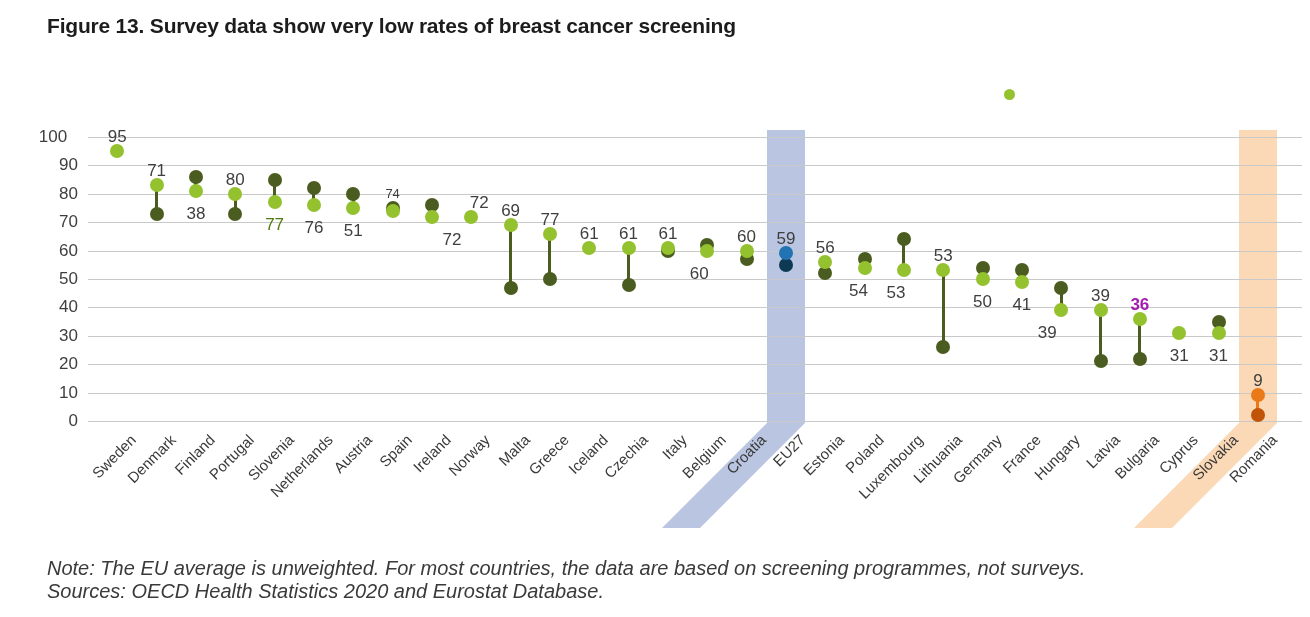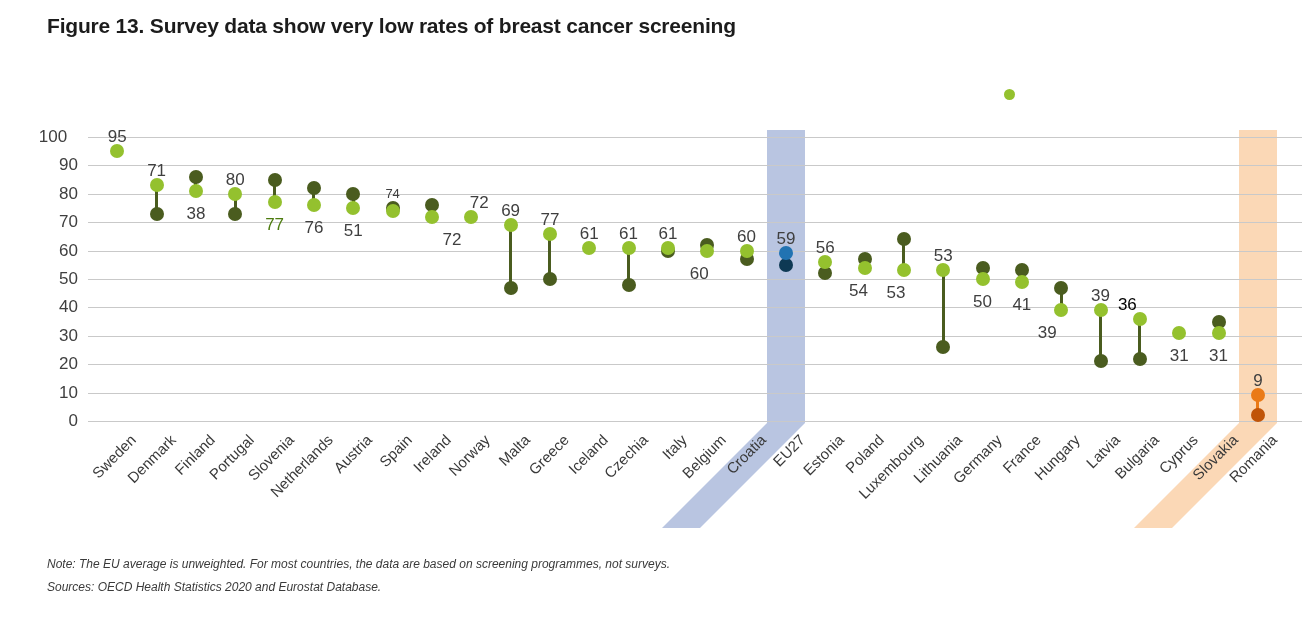--- a/index.html
+++ b/index.html
@@ -5,21 +5,21 @@
   html,body{margin:0;padding:0;background:#fff;}
   .page{position:relative;width:1310px;height:617px;background:#fff;overflow:hidden;
         font-family:"Liberation Sans",sans-serif;}
   .title{position:absolute;left:47px;top:14px;font-size:21px;font-weight:bold;
          color:#1c1c1c;letter-spacing:-0.2px;}
   .subtitle{position:absolute;left:47px;top:89px;font-size:17px;color:#3f3f3f;}
   .legend-item{position:absolute;top:89px;display:flex;align-items:center;gap:9px;
          font-size:17px;color:#3f3f3f;}
   .legend-dot{width:11px;height:11px;border-radius:50%;display:inline-block;}
   .chart{position:absolute;left:0;top:0;width:1310px;height:617px;}
-  .note{position:absolute;left:47px;font-style:italic;font-size:12px;color:#3a3a3a;}
+  .note{position:absolute;left:47px;font-style:italic;font-size:20px;color:#3a3a3a;}
 </style>
 </head>
 <body>
 
 <div class="page">
   <div class="title">Figure 13. Survey data show very low rates of breast cancer screening</div>
 
   <div class="legend-item" style="left:1004px;">
     <span class="legend-dot" style="background: rgb(148, 193, 46);"></span>
   </div>
@@ -152,21 +152,21 @@
       <div style="position: absolute; left: 724.58px; top: 226.6px; width: 44px; text-align: center; font-size: 17px; line-height: 19px; color: rgb(63, 63, 63);">60</div>
       <div style="position: absolute; left: 763.91px; top: 229.44px; width: 44px; text-align: center; font-size: 17px; line-height: 19px; color: rgb(63, 63, 63);">59</div>
       <div style="position: absolute; left: 803.24px; top: 237.96px; width: 44px; text-align: center; font-size: 17px; line-height: 19px; color: rgb(63, 63, 63);">56</div>
       <div style="position: absolute; left: 836.57px; top: 280.64px; width: 44px; text-align: center; font-size: 17px; line-height: 19px; color: rgb(63, 63, 63);">54</div>
       <div style="position: absolute; left: 873.9px; top: 283.48px; width: 44px; text-align: center; font-size: 17px; line-height: 19px; color: rgb(63, 63, 63);">53</div>
       <div style="position: absolute; left: 921.23px; top: 246.48px; width: 44px; text-align: center; font-size: 17px; line-height: 19px; color: rgb(63, 63, 63);">53</div>
       <div style="position: absolute; left: 960.56px; top: 292px; width: 44px; text-align: center; font-size: 17px; line-height: 19px; color: rgb(63, 63, 63);">50</div>
       <div style="position: absolute; left: 999.89px; top: 294.84px; width: 44px; text-align: center; font-size: 17px; line-height: 19px; color: rgb(63, 63, 63);">41</div>
       <div style="position: absolute; left: 1025.22px; top: 323.24px; width: 44px; text-align: center; font-size: 17px; line-height: 19px; color: rgb(63, 63, 63);">39</div>
       <div style="position: absolute; left: 1078.55px; top: 286.24px; width: 44px; text-align: center; font-size: 17px; line-height: 19px; color: rgb(63, 63, 63);">39</div>
-      <div style="position: absolute; left: 1117.88px; top: 294.76px; width: 44px; font-size: 17px; line-height: 19px; color: #000000;">36</div>
+      <div style="position: absolute; left: 1117.88px; top: 294.76px; width: 44px; text-align: center; font-size: 17px; line-height: 19px; color: #a21caf; font-weight: bold;">36</div>
       <div style="position: absolute; left: 1157.21px; top: 345.96px; width: 44px; text-align: center; font-size: 17px; line-height: 19px; color: rgb(63, 63, 63);">31</div>
       <div style="position: absolute; left: 1196.54px; top: 345.96px; width: 44px; text-align: center; font-size: 17px; line-height: 19px; color: rgb(63, 63, 63);">31</div>
       <div style="position: absolute; left: 1235.87px; top: 371.44px; width: 44px; text-align: center; font-size: 17px; line-height: 19px; color: rgb(63, 63, 63);">9</div>
       <div style="position: absolute; left: -42.7px; top: 431px; width: 170px; text-align: right; font-size: 15px; line-height: 17px; color: rgb(58, 58, 58); white-space: nowrap; transform: rotate(-45deg); transform-origin: 100% 0px;">Sweden</div>
       <div style="position: absolute; left: -3.37px; top: 431px; width: 170px; text-align: right; font-size: 15px; line-height: 17px; color: rgb(58, 58, 58); white-space: nowrap; transform: rotate(-45deg); transform-origin: 100% 0px;">Denmark</div>
       <div style="position: absolute; left: 35.96px; top: 431px; width: 170px; text-align: right; font-size: 15px; line-height: 17px; color: rgb(58, 58, 58); white-space: nowrap; transform: rotate(-45deg); transform-origin: 100% 0px;">Finland</div>
       <div style="position: absolute; left: 75.29px; top: 431px; width: 170px; text-align: right; font-size: 15px; line-height: 17px; color: rgb(58, 58, 58); white-space: nowrap; transform: rotate(-45deg); transform-origin: 100% 0px;">Portugal</div>
       <div style="position: absolute; left: 114.62px; top: 431px; width: 170px; text-align: right; font-size: 15px; line-height: 17px; color: rgb(58, 58, 58); white-space: nowrap; transform: rotate(-45deg); transform-origin: 100% 0px;">Slovenia</div>
       <div style="position: absolute; left: 153.95px; top: 431px; width: 170px; text-align: right; font-size: 15px; line-height: 17px; color: rgb(58, 58, 58); white-space: nowrap; transform: rotate(-45deg); transform-origin: 100% 0px;">Netherlands</div>
       <div style="position: absolute; left: 193.28px; top: 431px; width: 170px; text-align: right; font-size: 15px; line-height: 17px; color: rgb(58, 58, 58); white-space: nowrap; transform: rotate(-45deg); transform-origin: 100% 0px;">Austria</div>

